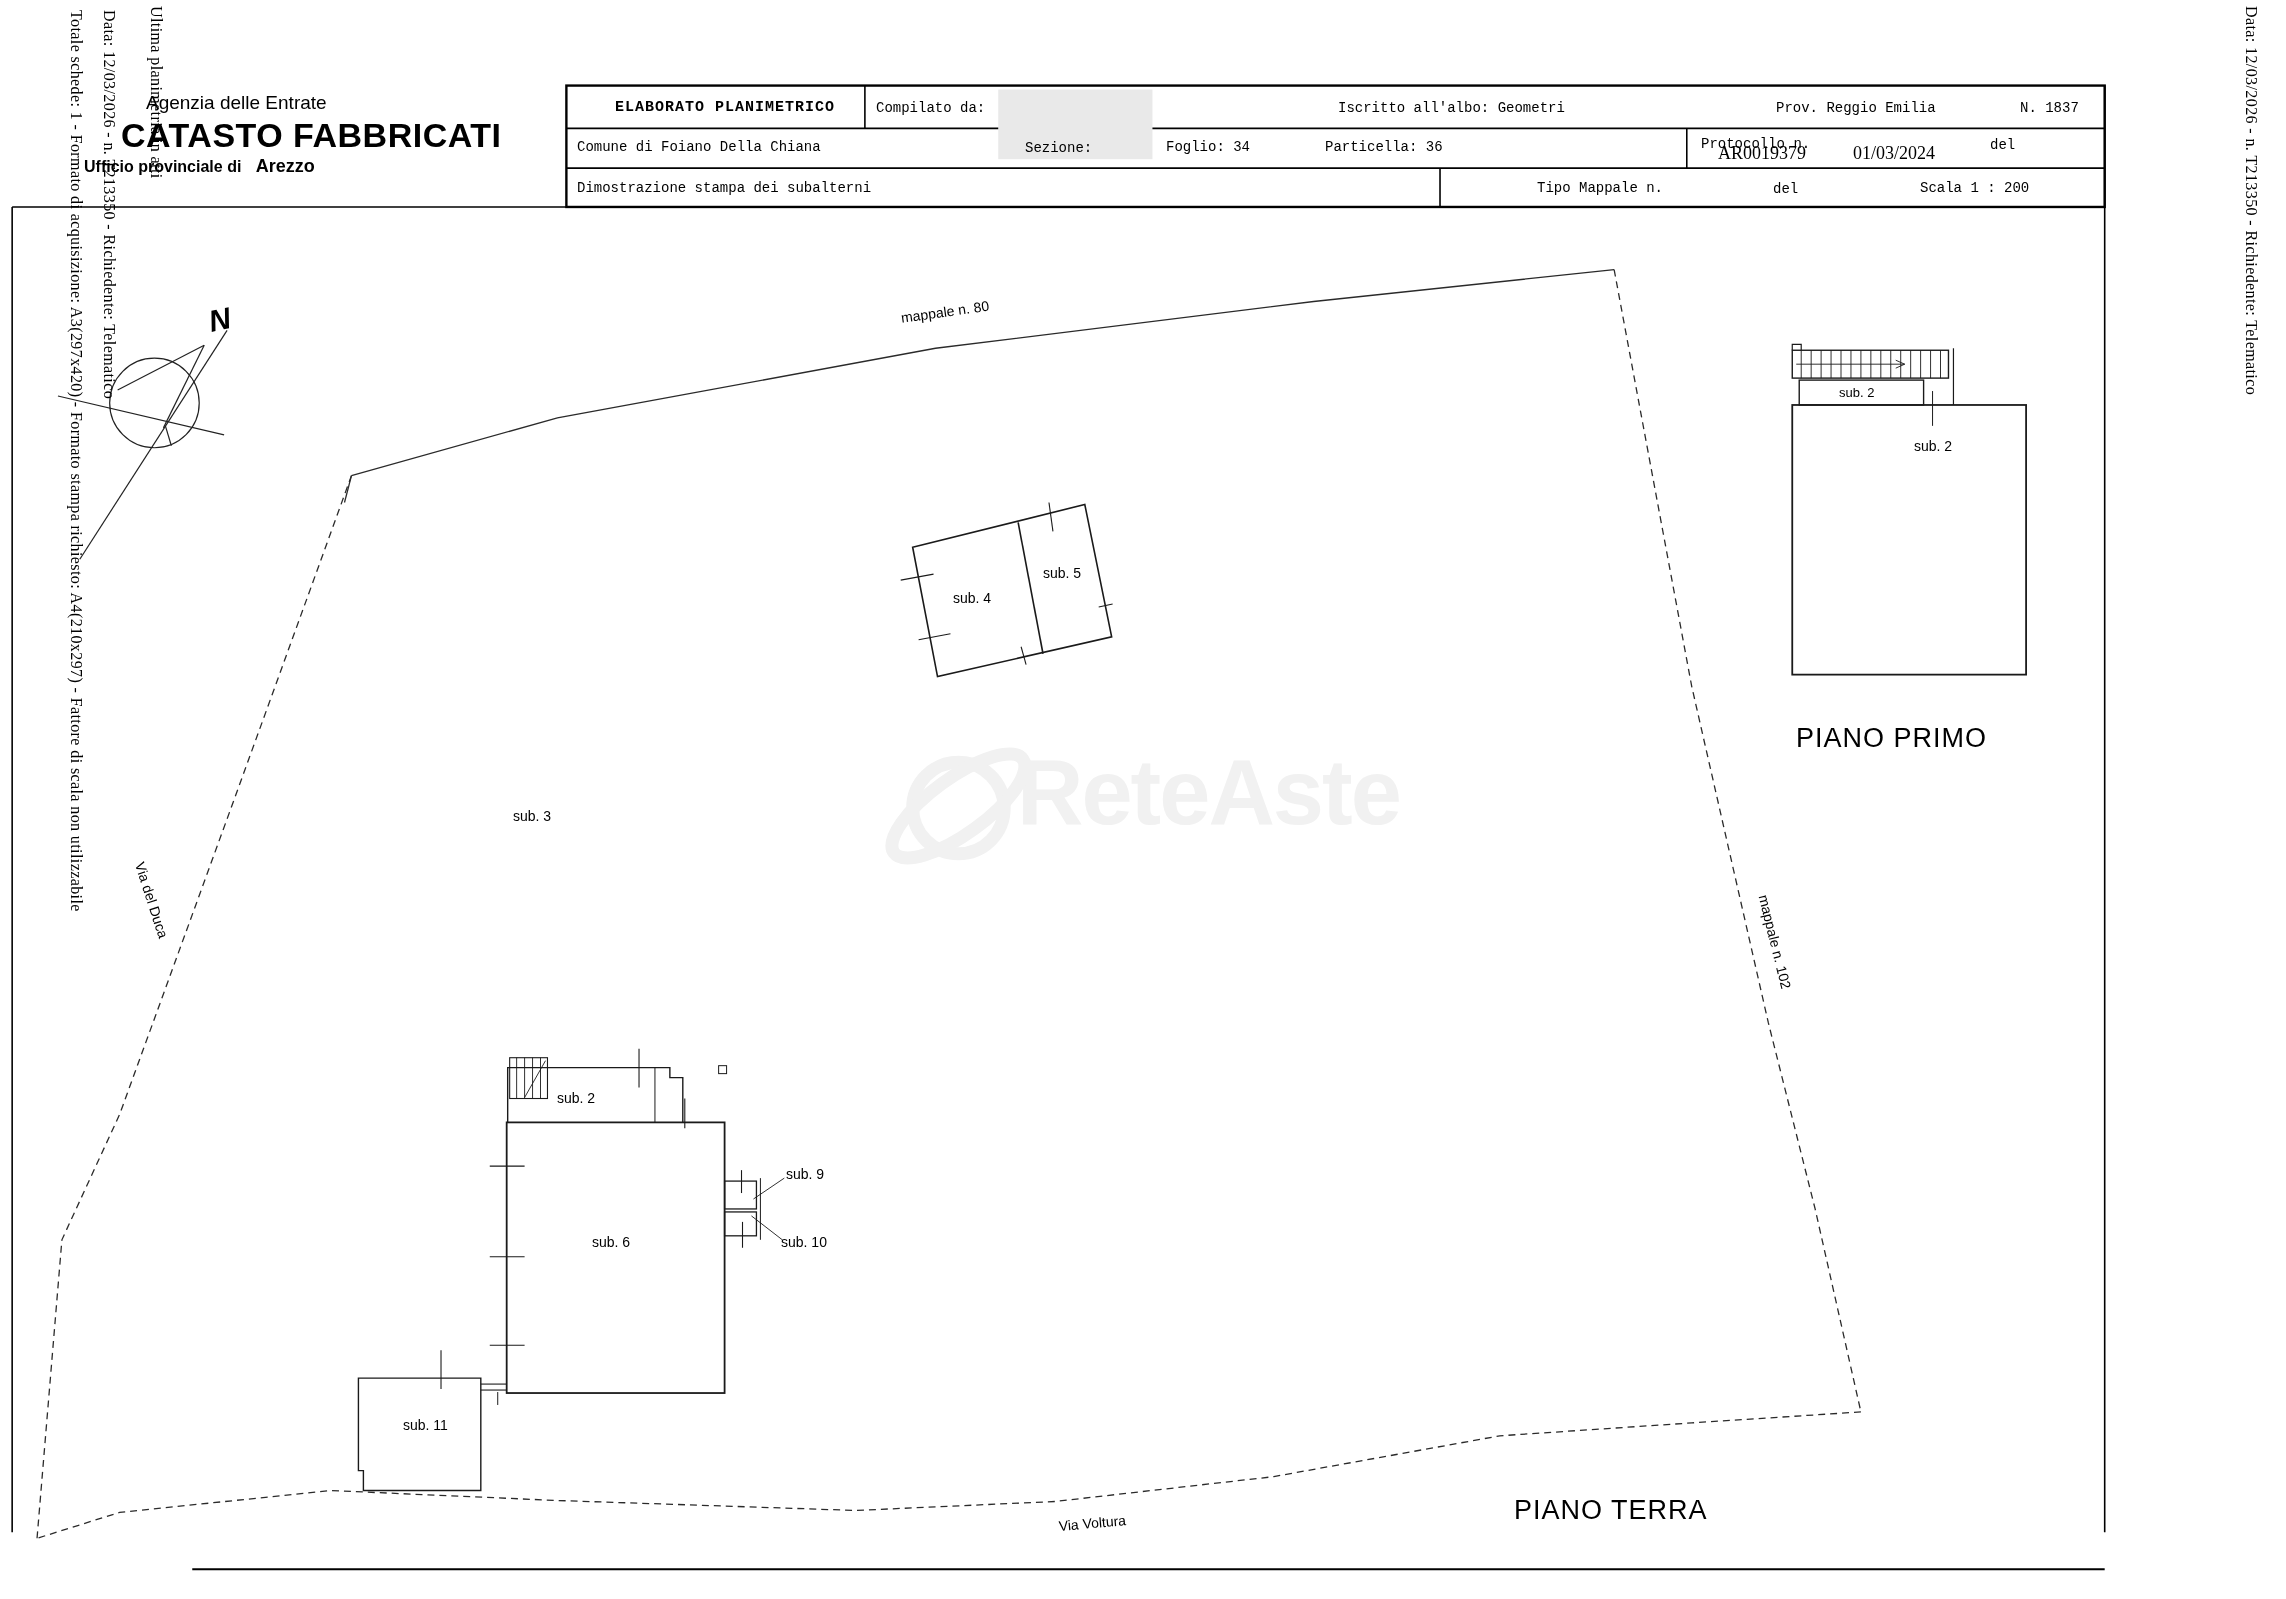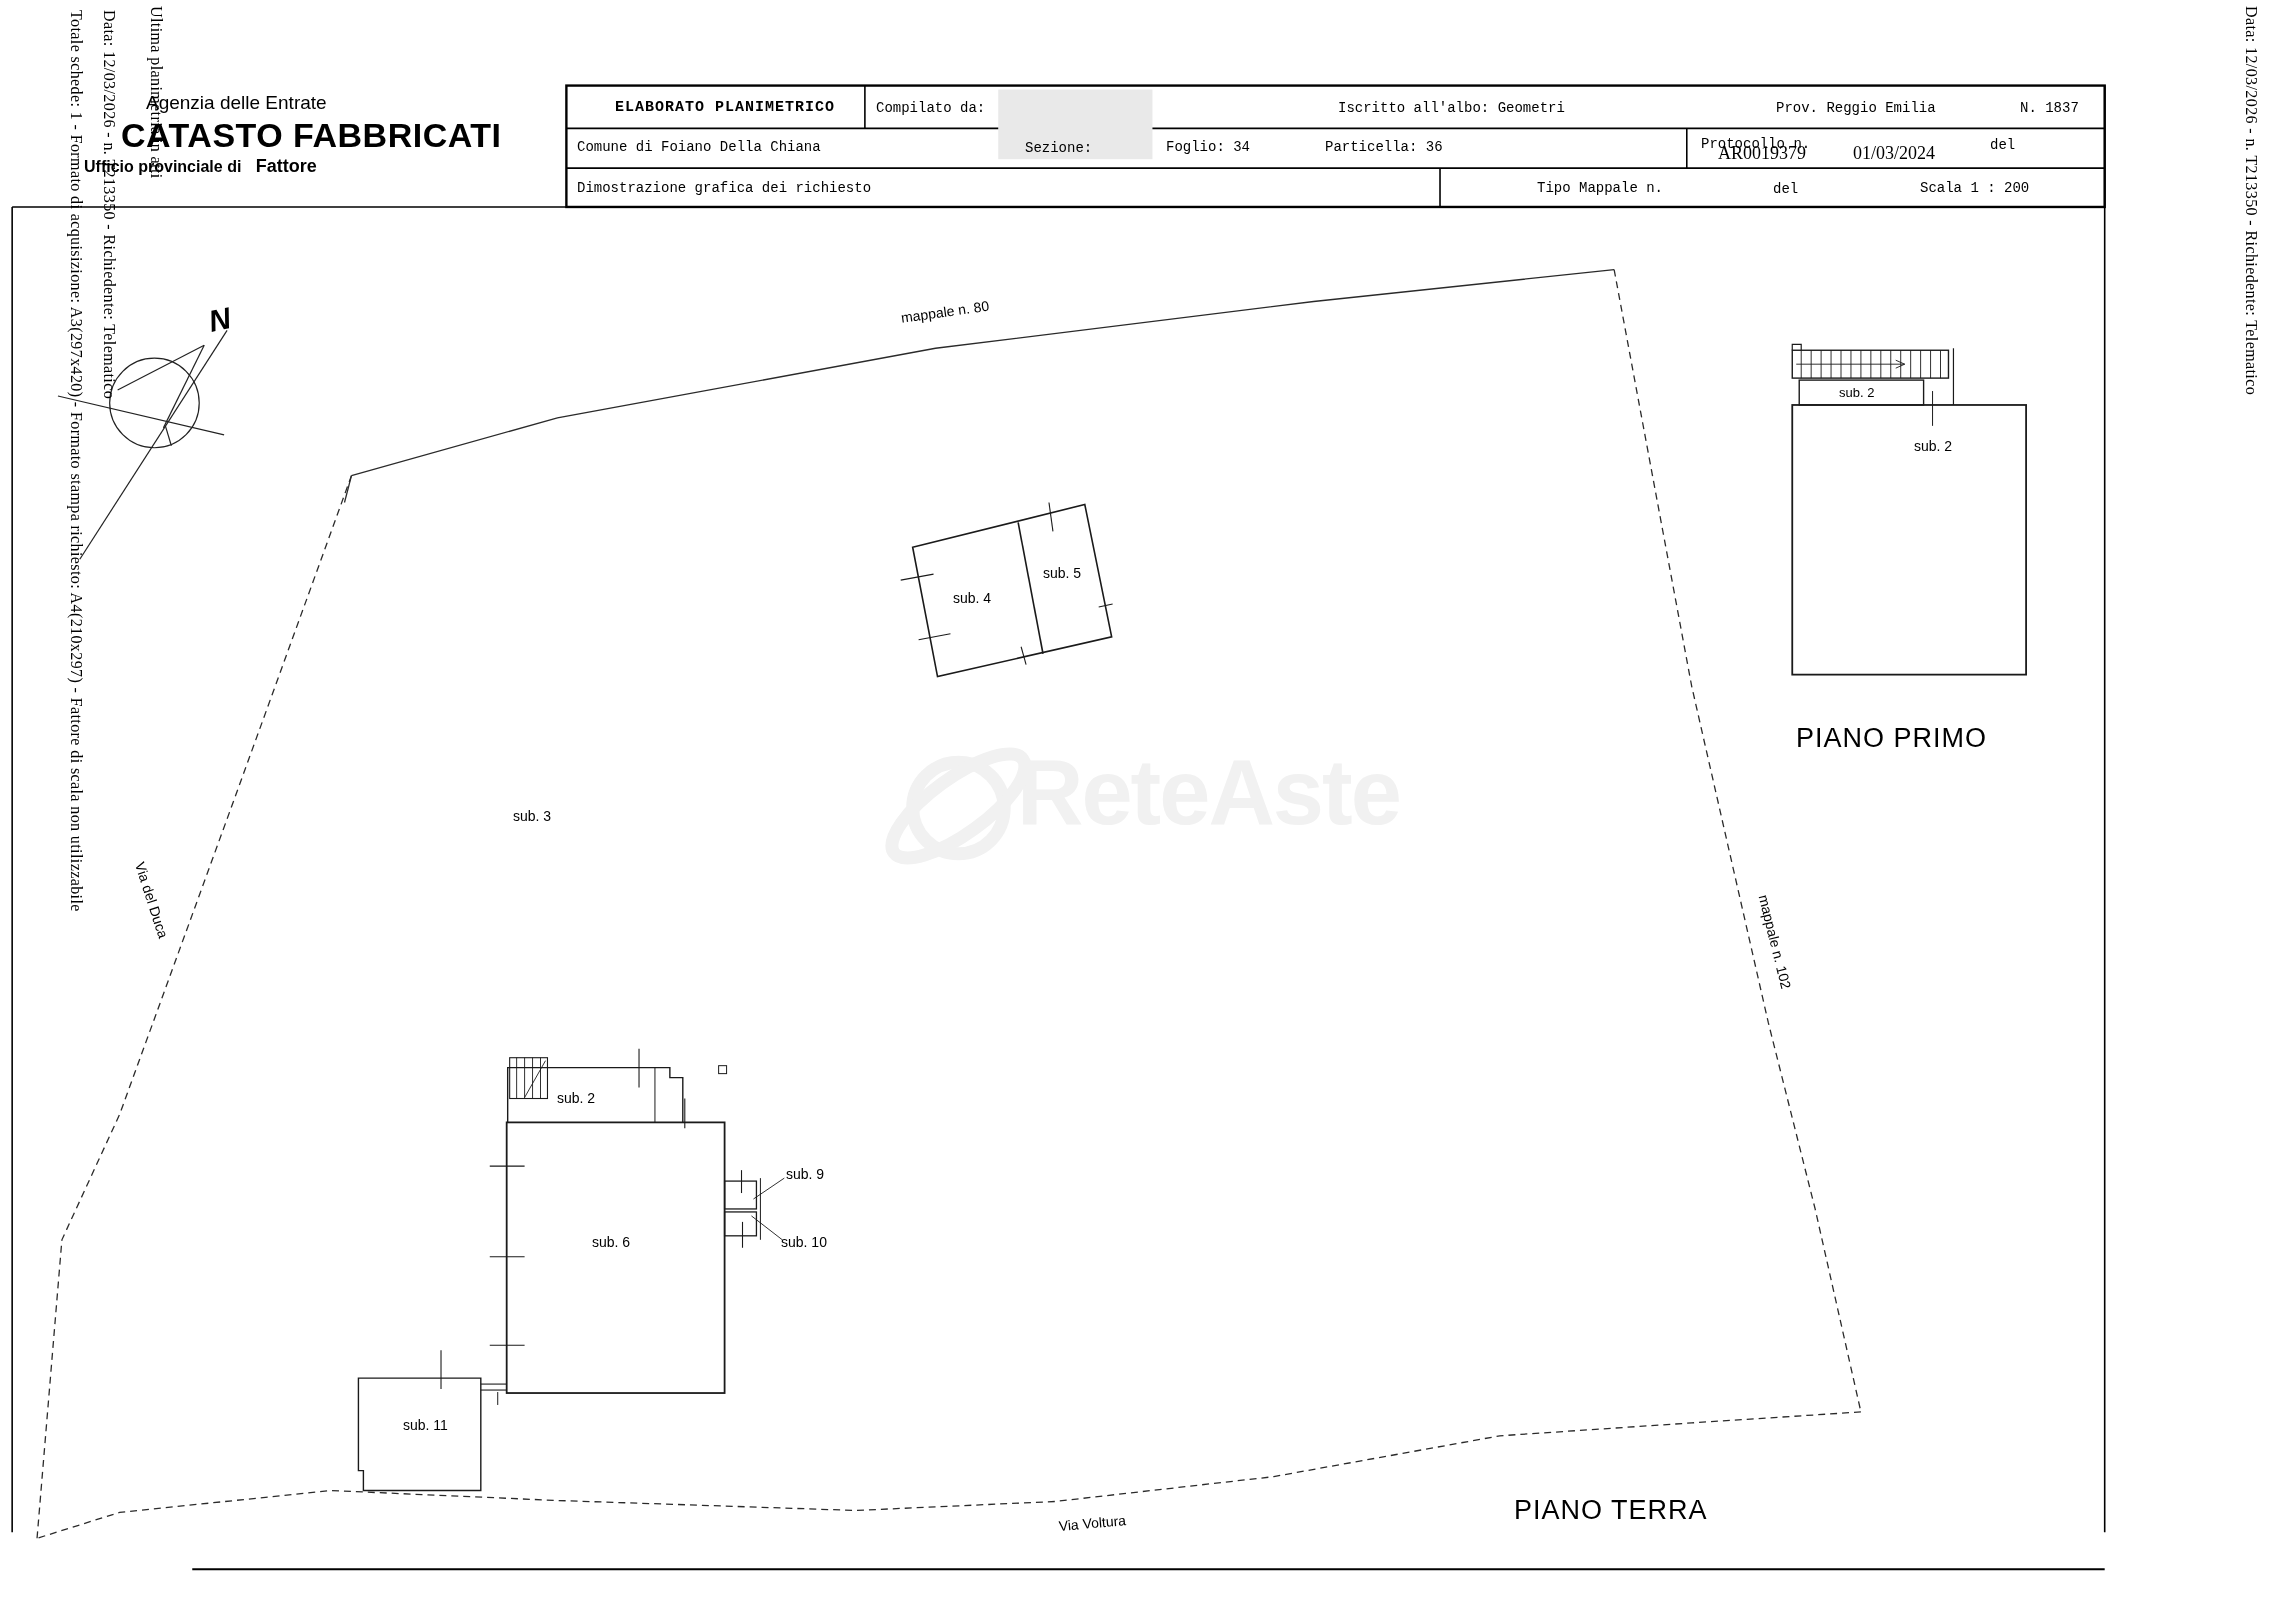--- a/index.html
+++ b/index.html
@@ -137,39 +137,39 @@
       <line x1="500" y1="1399" x2="500" y2="1412" stroke-width="1"></line>
     </g>
 
     <line x1="193" y1="1577" x2="2115" y2="1577" stroke="#000" stroke-width="2"></line>
   </svg>
 
   <div class="abs sans" style="left:146px;top:92px;font-size:19px;font-weight:normal;">Agenzia delle Entrate</div>
   <div class="abs sans" style="left:121px;top:116px;font-size:34px;font-weight:bold;letter-spacing:0.5px;">CATASTO FABBRICATI</div>
   <div class="abs sans" style="left:84px;top:156px;font-size:16px;font-weight:bold;">
     <span>Ufficio provinciale di</span>
-    <span style="font-size:18px;margin-left:10px;">Fattore</span>
+    <span style="font-size:18px;margin-left:10px;">Arezzo</span>
   </div>
 
   <div class="abs mono" style="left:615px;top:99px;font-size:15px;font-weight:bold;letter-spacing:1px;">ELABORATO PLANIMETRICO</div>
   <div class="abs mono" style="left:876px;top:100px;">Compilato da:</div>
   <div class="abs mono" style="left:1338px;top:100px;">Iscritto all'albo: Geometri</div>
   <div class="abs mono" style="left:1776px;top:100px;">Prov. Reggio Emilia</div>
   <div class="abs mono" style="left:2020px;top:100px;">N. 1837</div>
 
   <div class="abs mono" style="left:577px;top:139px;">Comune di Foiano Della Chiana</div>
   <div class="abs mono" style="left:1025px;top:140px;">Sezione:</div>
   <div class="abs mono" style="left:1166px;top:139px;">Foglio: 34</div>
   <div class="abs mono" style="left:1325px;top:139px;">Particella: 36</div>
   <div class="abs mono" style="left:1701px;top:136px;">Protocollo n.</div>
   <div class="abs serif" style="left:1718px;top:143px;font-size:18px;font-family:Liberation Serif, serif;">AR0019379</div>
   <div class="abs serif" style="left:1853px;top:143px;font-size:18px;">01/03/2024</div>
   <div class="abs mono" style="left:1990px;top:137px;">del</div>
 
-  <div class="abs mono" style="left:577px;top:180px;">Dimostrazione grafica dei richiesto</div>
+  <div class="abs mono" style="left:577px;top:180px;">Dimostrazione stampa dei subalterni</div>
   <div class="abs mono" style="left:1537px;top:180px;">Tipo Mappale n.</div>
   <div class="abs mono" style="left:1773px;top:181px;">del</div>
   <div class="abs mono" style="left:1920px;top:180px;">Scala 1 : 200</div>
 
   <div class="abs serif rot90" style="left:85px;top:10px;">Totale schede: 1 - Formato di acquisizione: A3(297x420) - Formato stampa richiesto: A4(210x297) - Fattore di scala non utilizzabile</div>
   <div class="abs serif rot90" style="left:118px;top:10px;">Data: 12/03/2026 - n. T213350 - Richiedente: Telematico</div>
   <div class="abs serif rot90" style="left:165px;top:6px;">Ultima planimetria in atti</div>
   <div class="abs serif rot90" style="left:2260px;top:6px;">Data: 12/03/2026 - n. T213350 - Richiedente: Telematico</div>
 
   <div class="abs sans" style="left:209px;top:303px;font-size:30px;font-weight:bold;font-style:italic;transform:rotate(-12deg);">N</div>

